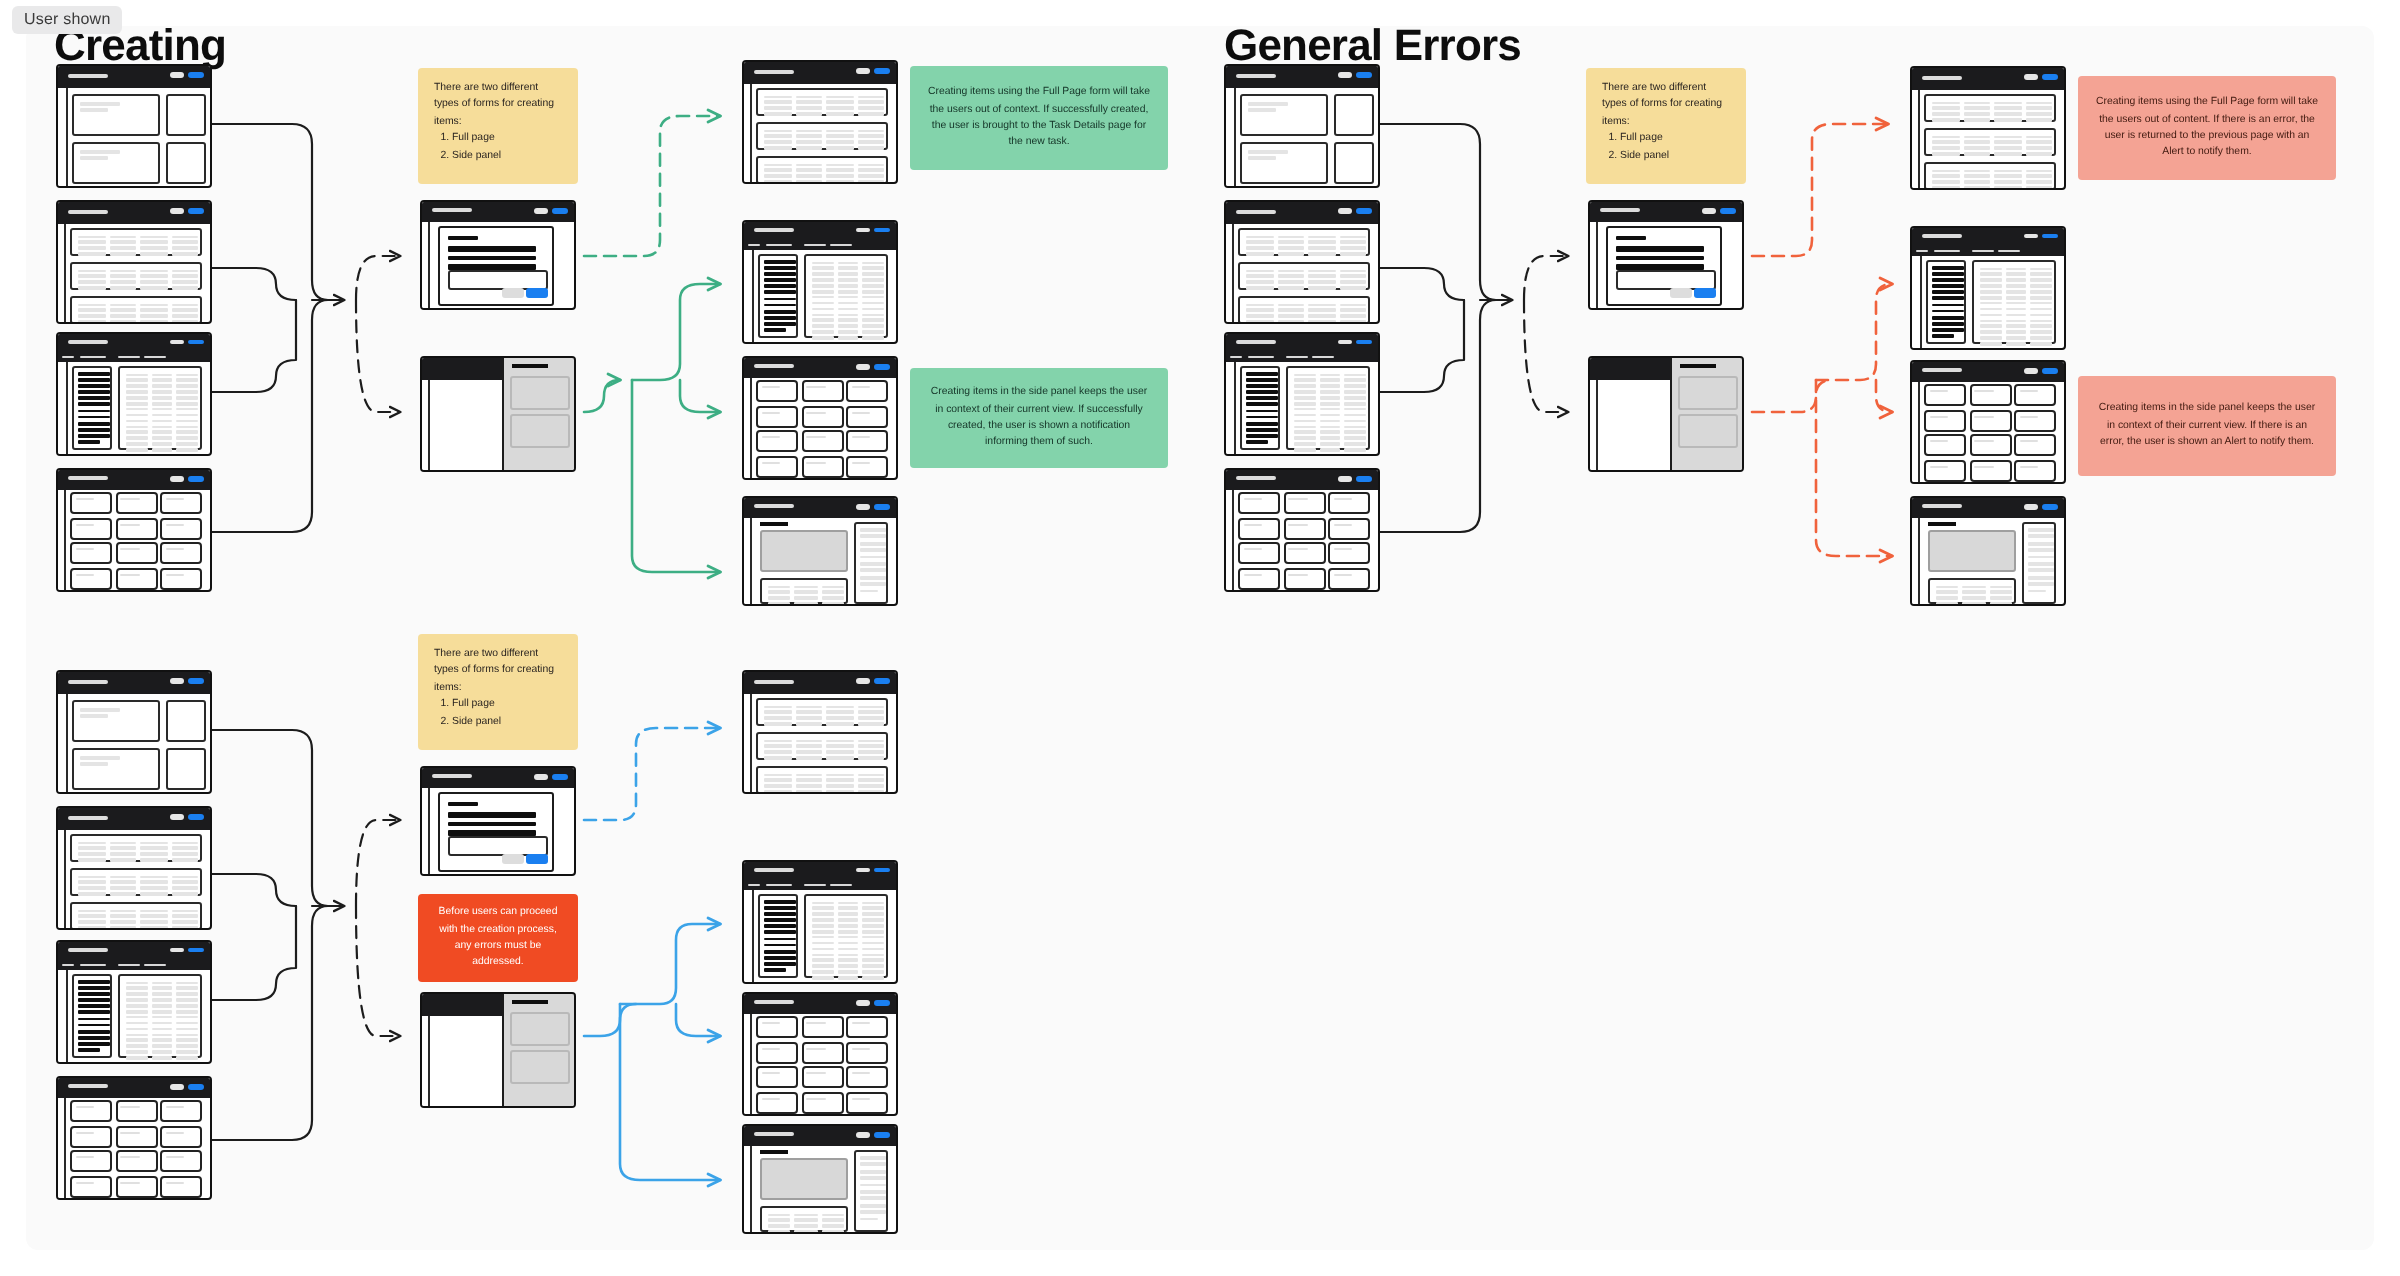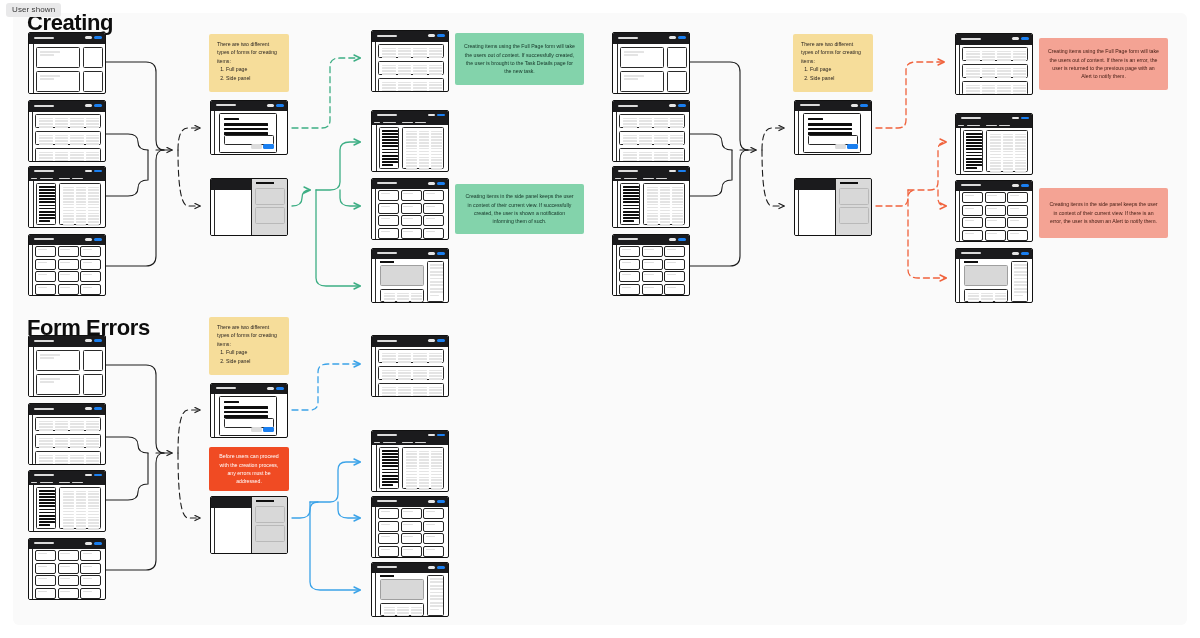--- a/index.html
+++ b/index.html
@@ -238,21 +238,21 @@
     </g>
     <g stroke="#3ba3e8" stroke-width="1.3">
       <path d="M292,518 H300 Q310,518 310,510 Q310,502 318,502"></path>
       <path d="M310,502 H330 Q338,502 338,494 V470 Q338,462 346,462 H360" marker-end="url(#ah-b)"></path>
       <path d="M338,502 V510 Q338,518 348,518 H360" marker-end="url(#ah-b)"></path>
       <path d="M310,502 V582 Q310,590 320,590 H360" marker-end="url(#ah-b)"></path>
     </g>
   </svg>
 
   <div class="section-title" style="left:27px; top:10px;">Creating</div>
-  <div class="section-title" style="left:27px; top:315px;">Form Errors</div>
+  <div class="section-title" style="left:612px; top:10px;">General Errors</div>
 
   <div class="note note-yellow" style="left:209px; top:34px; width:80px; height:58px;">
     <div>There are two different types of forms for creating items:</div>
     <ol class="ol">
       <li>Full page</li>
       <li>Side panel</li>
     </ol>
   </div>
 
   <div class="note note-green center" style="left:455px; top:33px; width:129px; height:52px; display:flex; align-items:center; justify-content:center;">

